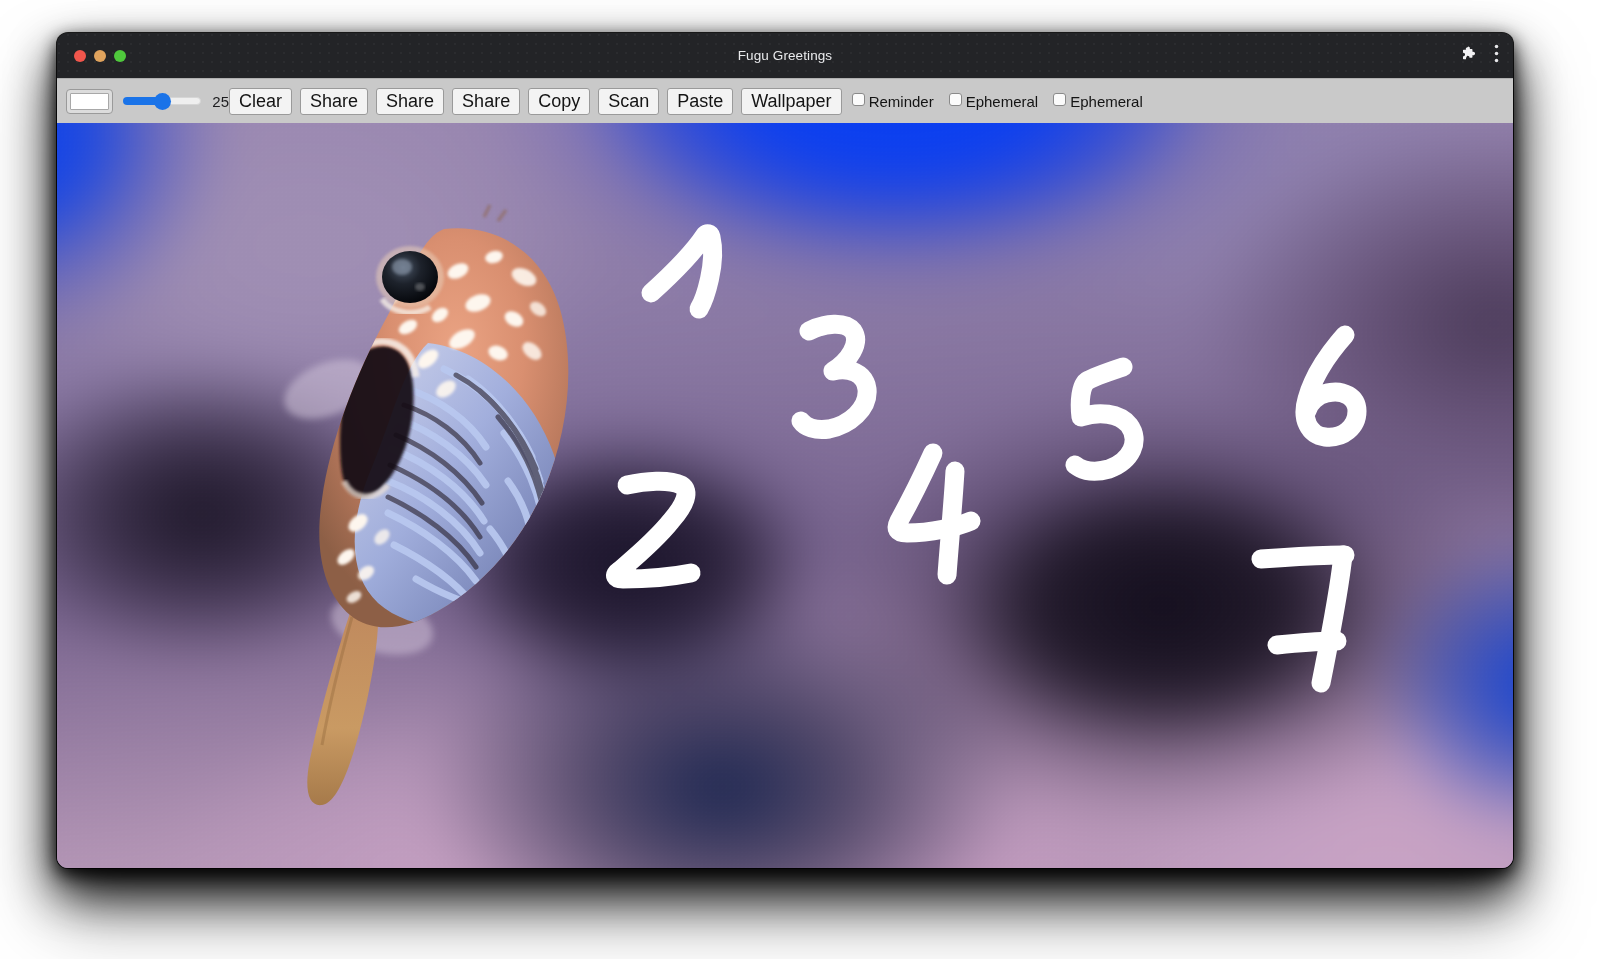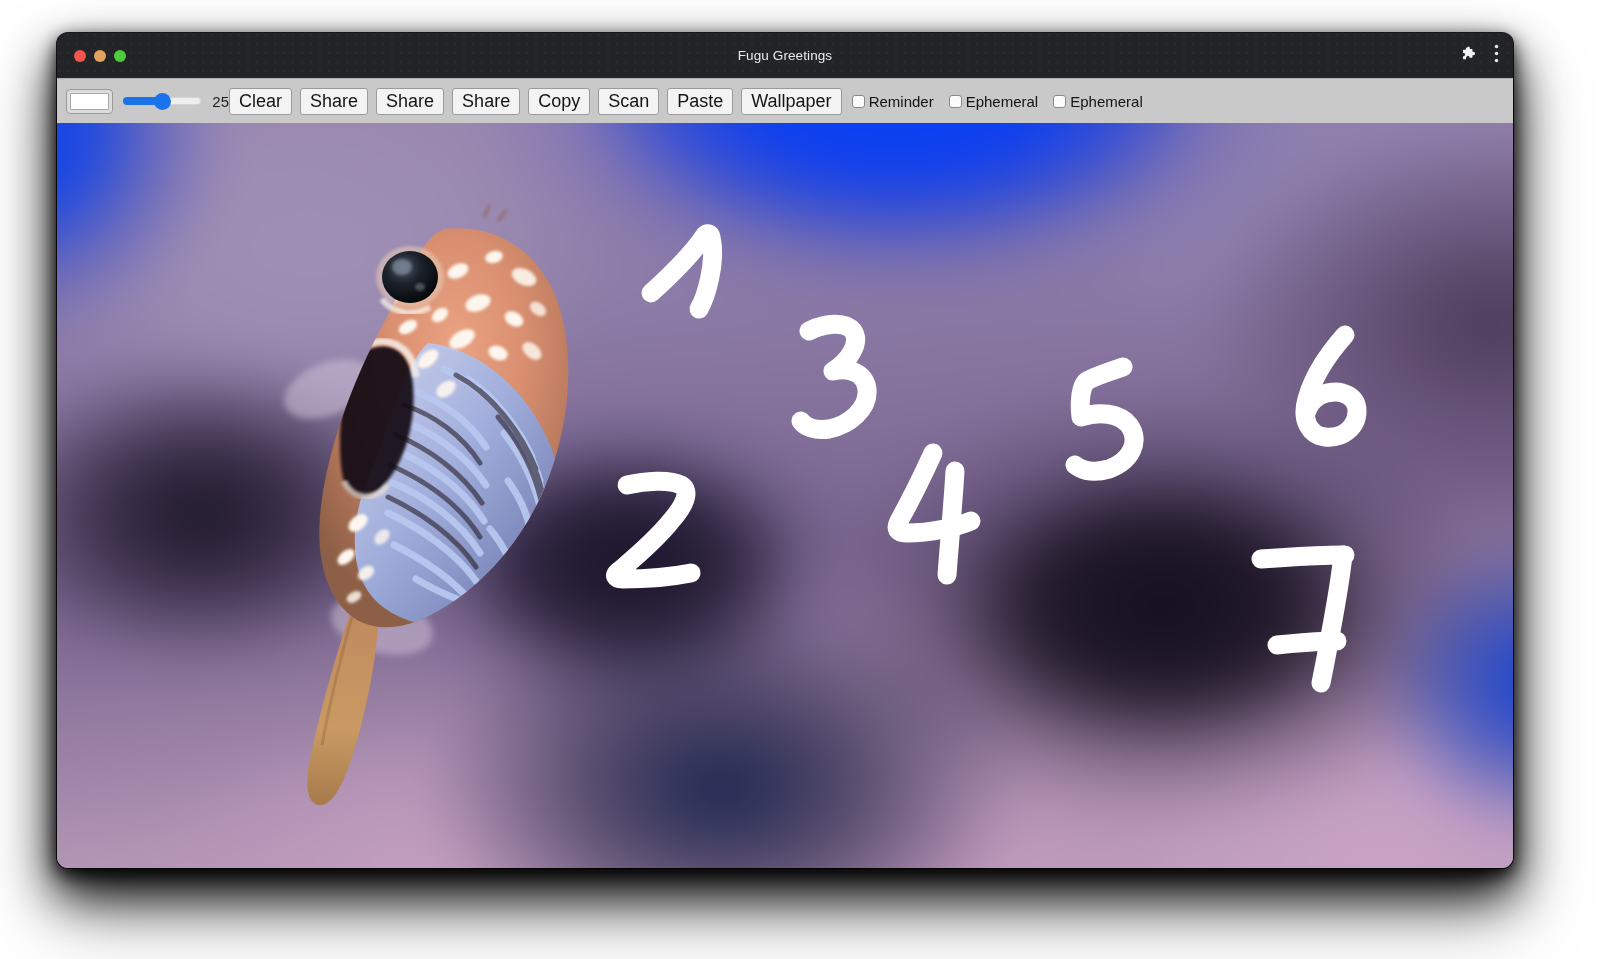--- a/index.html
+++ b/index.html
@@ -167,21 +167,21 @@
     height: 27px;
     line-height: 21px;
     margin-right: 8px;
     box-sizing: border-box;
     cursor: default;
     white-space: nowrap;
   }
 
   .cb-group {
     display: flex;
-    align-items: center;
+    align-items: flex-start;
     margin-right: 4px;
     margin-left: 2px;
   }
   .cb-box {
     width: 13px;
     height: 13px;
     border: 1px solid #8a8a8a;
     border-radius: 3px;
     background: #fbfbfb;
     box-sizing: border-box;

